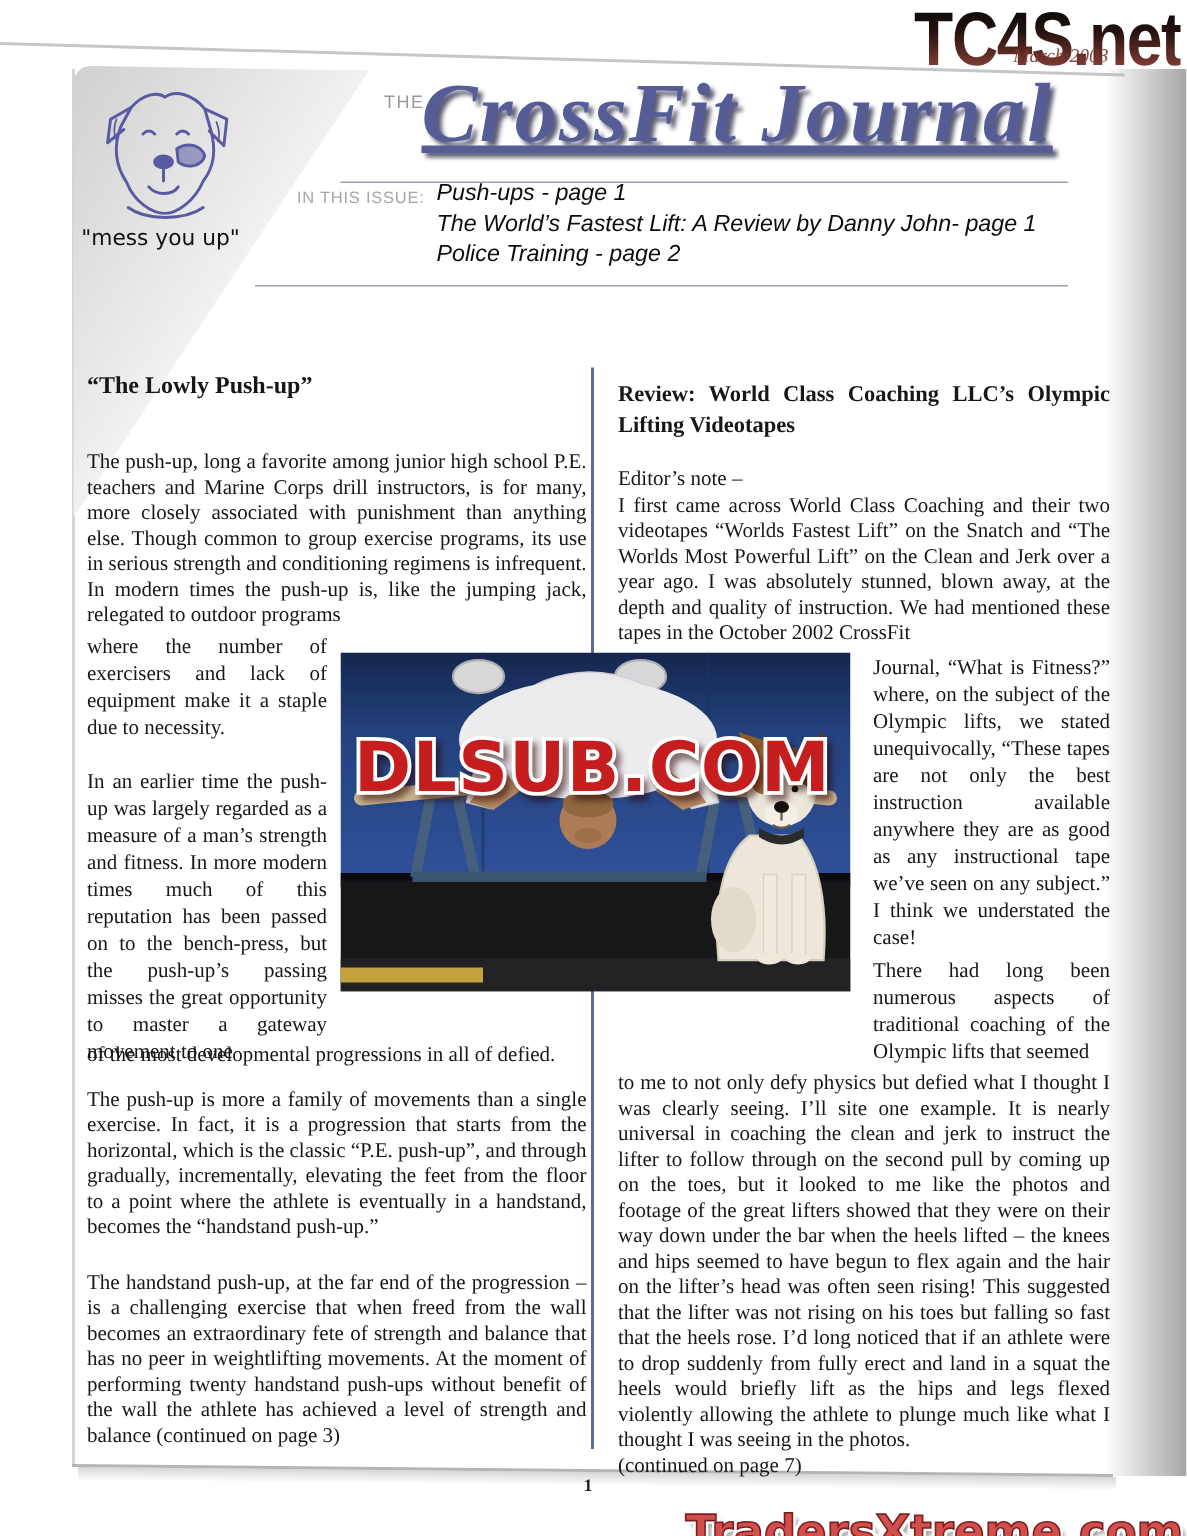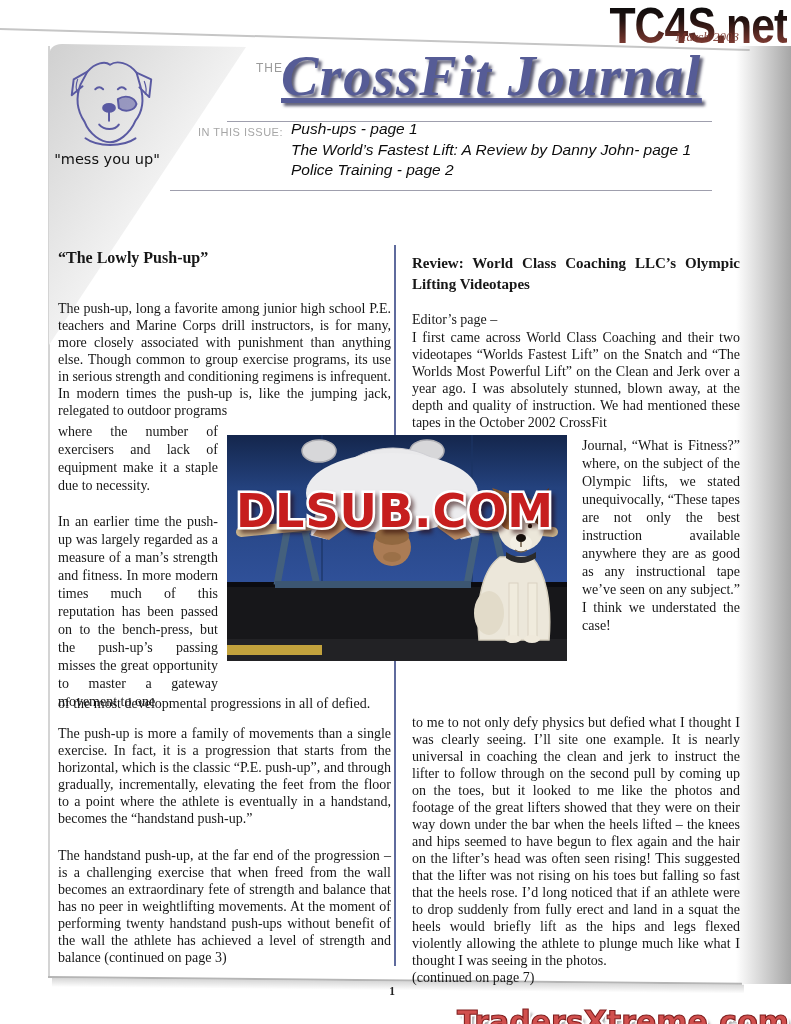--- a/index.html
+++ b/index.html
@@ -129,23 +129,24 @@
   <div class="seg" style="left:0;top:53px;width:333px;">The push-up, long a favorite among junior high school P.E. teachers and Marine Corps drill instructors, is for many, more closely associated with punishment than anything else. Though common to group exercise programs, its use in serious strength and conditioning regimens is infrequent. In modern times the push-up is, like the jumping jack, relegated to outdoor programs</div>
   <div class="seg narrow" style="left:0;top:176px;width:160px;">where the number of exercisers and lack of equipment make it a staple due to necessity.</div>
   <div class="seg narrow" style="left:0;top:266px;width:160px;">In an earlier time the push-up was largely regarded as a measure of a man’s strength and fitness. In more modern times much of this reputation has been passed on to the bench-press, but the push-up’s passing misses the great opportunity to master a gateway movement to one</div>
   <div class="seg" style="left:0;top:448px;width:333px;">of the most developmental progressions in all of defied.</div>
   <div class="seg" style="left:0;top:478px;width:333px;">The push-up is more a family of movements than a single exercise. In fact, it is a progression that starts from the horizontal, which is the classic “P.E. push-up”, and through gradually, incrementally, elevating the feet from the floor to a point where the athlete is eventually in a handstand, becomes the “handstand push-up.”</div>
   <div class="seg" style="left:0;top:600px;width:333px;">The handstand push-up, at the far end of the progression – is a challenging exercise that when freed from the wall becomes an extraordinary fete of strength and balance that has no peer in weightlifting movements. At the moment of performing twenty handstand push-ups without benefit of the wall the athlete has achieved a level of strength and balance (continued on page 3)</div>
 </div>
 
 <div class="abs col right-col">
   <div class="seg art-title" style="left:0;top:0;width:328px;font-size:15px;text-align:justify;">Review: World Class Coaching LLC’s Olympic Lifting Videotapes</div>
-  <div class="seg" style="left:0;top:58px;width:328px;">Editor’s page –</div>
+  <div class="seg" style="left:0;top:58px;width:328px;">Editor’s note –</div>
   <div class="seg" style="left:0;top:76px;width:328px;">I first came across World Class Coaching and their two videotapes “Worlds Fastest Lift” on the Snatch and “The Worlds Most Powerful Lift” on the Clean and Jerk over a year ago. I was absolutely stunned, blown away, at the depth and quality of instruction. We had mentioned these tapes in the October 2002 CrossFit</div>
   <div class="seg narrow" style="left:170px;top:184px;width:158px;">Journal, “What is Fitness?” where, on the subject of the Olympic lifts, we stated unequivocally, “These tapes are not only the best instruction available anywhere they are as good as any instructional tape we’ve seen on any subject.” I think we understated the case!</div>
+  <div class="seg narrow" style="left:170px;top:386px;width:158px;">There had long been numerous aspects of traditional coaching of the Olympic lifts that seemed</div>
   <div class="seg" style="left:0;top:461px;width:328px;">
     <span>to me to not only defy physics but defied what I thought I was clearly seeing. I’ll site one example. It is nearly universal in coaching the clean and jerk to instruct the lifter to follow through on the second pull by coming up on the toes, but it looked to me like the photos and footage of the great lifters showed that they were on their way down under the bar when the heels lifted – the knees and hips seemed to have begun to flex again and the hair on the lifter’s head was often seen rising! This suggested that the lifter was not rising on his toes but falling so fast that the heels rose.  I’d long noticed that if an athlete were to drop suddenly from fully erect and land in a squat the heels would briefly lift as the hips and legs flexed violently allowing the athlete to plunge much like what I thought I was seeing in the photos.</span>
     <div>(continued on page 7)</div>
   </div>
 </div>
 
 <div class="abs photo">
   <svg width="340" height="226" viewBox="0 0 340 226">
     <defs>
       <linearGradient id="wall" x1="0" y1="0" x2="0" y2="1">

